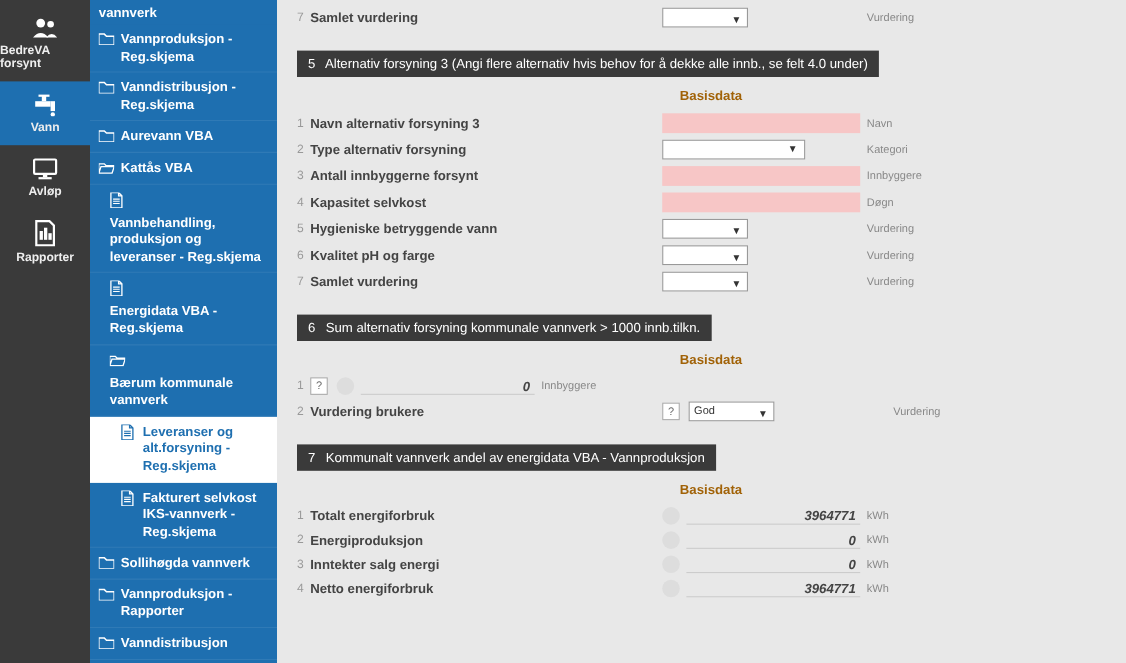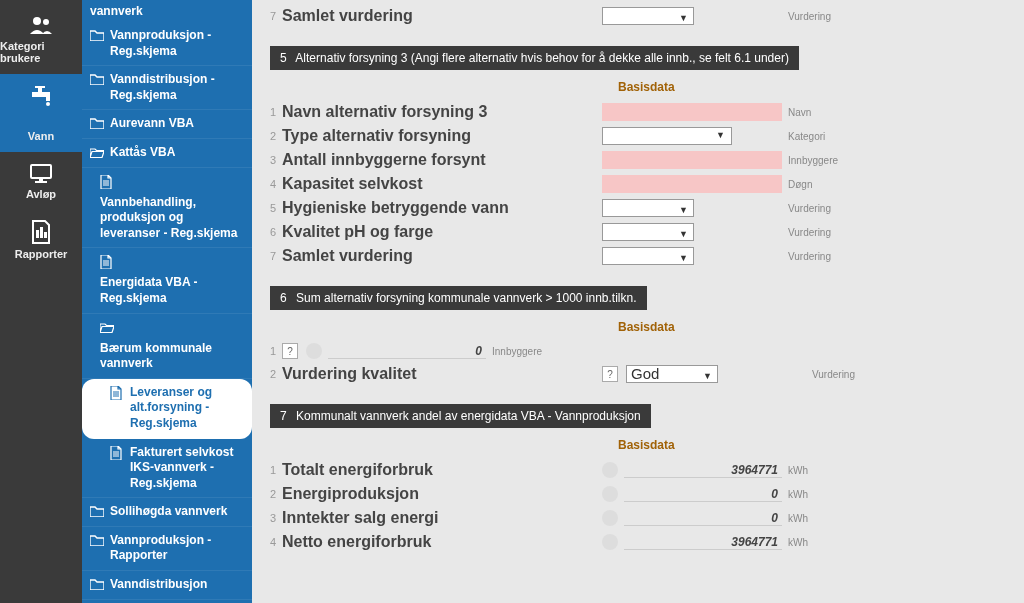--- a/index.html
+++ b/index.html
@@ -1,64 +1,64 @@
 <!DOCTYPE html>
 <html><head>
 <meta charset="utf-8">
 <style>
 * { box-sizing: border-box; margin: 0; padding: 0; }
 body { font-family: Arial, sans-serif; font-size: 12px; background: #e8e8e8; color: #333; width: 1024px; height: 603px; overflow: hidden; }
 .app { display: flex; height: 603px; }
 .iconbar { width: 82px; background: #3a3a3a; display: flex; flex-direction: column; align-items: center; padding-top: 4px; }
 .iconbar-item { width: 100%; display: flex; flex-direction: column; align-items: center; padding: 10px 0; color: #eee; cursor: pointer; font-size: 11px; font-weight: bold; }
 .iconbar-item .ico { font-size: 22px; margin-bottom: 4px; }
-.iconbar-item.active { background: #1e6fb0; gap: 20px; }
+.iconbar-item.active { background: #1e6fb0; }
 .sidebar { width: 170px; background: #1e6fb0; color: #fff; font-weight: bold; font-size: 12px; overflow-y: auto; padding-top: 0; }
 .sb-heading { padding: 4px 8px; background: #1e6fb0; }
 .sb-item { display: flex; align-items: flex-start; gap: 6px; padding: 6px 8px; border-bottom: 1px solid rgba(255,255,255,0.08); cursor: pointer; line-height: 1.3; }
 .sb-item .fico { flex: 0 0 14px; margin-top: 1px; }
 .sb-sub { padding-left: 18px; flex-direction: column; }
 .sb-sub2 { padding-left: 28px; }
-.sb-item.selected { background: #fff; color: #1e6fb0; border-radius: 12px; }
+.sb-item.selected { background: #fff; color: #1e6fb0; }
 .main { flex: 1; background: #e8e8e8; overflow-y: auto; padding: 4px 22px 10px 18px; }
 .section-head { background: #3a3a3a; color: #fff; padding: 5px 10px; margin: 18px 0 10px 0; font-size: 12px; display: inline-block; }
 .section-head .snum { margin-right: 6px; }
 .basisdata { color: #a16207; font-weight: bold; font-size: 12px; margin-left: 348px; margin-bottom: 6px; }
 .grid { }
 .grow { display: flex; align-items: center; padding: 3px 0; }
 .grow .gnum { width: 12px; color: #999; font-size: 11px; }
-.grow .glabel { width: 320px; font-weight: bold; color: #444; font-size: 16px; }
+.grow .glabel { width: 320px; font-weight: bold; color: #444; font-size: 12px; }
 .grow .gfield { width: 180px; display: flex; align-items: center; }
 .grow .gunit { color: #888; font-size: 10px; margin-left: 6px; }
 .pinkbox { background: #f7c6c6; border: none; height: 18px; width: 180px; }
 .selbox { border: 1px solid #999; background: #fff; height: 18px; width: 130px; position: relative; }
 .selbox::after { content: "▼"; position: absolute; right: 6px; top: 2px; font-size: 9px; color: #333; }
 .help { display: inline-flex; width: 16px; height: 16px; border: 1px solid #aaa; align-items: center; justify-content: center; font-size: 10px; color: #666; margin-right: 8px; background: #fff; }
 .valline { display: flex; align-items: center; width: 200px; }
 .valline .ghost { width: 16px; height: 16px; border-radius: 50%; background: #ddd; margin-right: 6px; flex: 0 0 16px; }
 .valline .valtext { flex: 1; text-align: right; font-style: italic; font-weight: bold; color: #444; border-bottom: 1px solid #ccc; padding-right: 4px; }
-.selsmall { border: 1px solid #999; background: #fff; height: 18px; width: 92px; position: relative; font-size: 15px; padding-left: 4px; line-height: 16px; }
+.selsmall { border: 1px solid #999; background: #fff; height: 18px; width: 78px; position: relative; font-size: 10px; padding-left: 4px; line-height: 16px; }
 .selsmall::after { content: "▼"; position: absolute; right: 5px; top: 2px; font-size: 9px; color: #333; }
 svg { display: block; }
 </style>
 </head>
 <body>
 
 <div class="app">
   <div class="iconbar" id="iconbar">
       <div class="iconbar-item">
         <span class="ico">
           <svg width="26" height="22">
             <circle cx="9" cy="7" r="4" fill="#fff"></circle>
             <circle cx="18" cy="8" r="3" fill="#fff"></circle>
             <path d="M2 20 q7-8 14 0 z" fill="#fff"></path>
             <path d="M14 20 q5-6 10 0 z" fill="#fff"></path>
           </svg>
         </span>
-        <span>Kategori brukere</span>
+        <span>BedreVA forsynt</span>
       </div>
       <div class="iconbar-item active">
         <span class="ico">
           <svg width="26" height="22">
             <rect x="4" y="8" width="14" height="5" fill="#fff"></rect>
             <rect x="10" y="3" width="4" height="5" fill="#fff"></rect>
             <rect x="7" y="2" width="10" height="2" fill="#fff"></rect>
             <rect x="18" y="8" width="4" height="9" fill="#fff"></rect>
             <circle cx="20" cy="20" r="2" fill="#fff"></circle>
           </svg>
@@ -215,21 +215,21 @@
           <span class="glabel">Samlet vurdering</span>
           <span class="gfield">
             <span class="selsmall"></span>
           </span>
           <span class="gunit">Vurdering</span>
         </div>
       </div>
 
     <div class="section-head">
       <span class="snum">5</span>
-      <span>Alternativ forsyning 3 (Angi flere alternativ hvis behov for å dekke alle innb., se felt 6.1 under)</span>
+      <span>Alternativ forsyning 3 (Angi flere alternativ hvis behov for å dekke alle innb., se felt 4.0 under)</span>
     </div>
     <div class="basisdata">Basisdata</div>
     <div class="grid" id="sec5rows">
         <div class="grow">
           <span class="gnum">1</span>
           <span class="glabel">Navn alternativ forsyning 3</span>
           <span class="gfield">
             <span class="pinkbox"></span>
           </span>
           <span class="gunit">Navn</span>
@@ -296,21 +296,21 @@
           <span class="gfield">
             <div class="valline">
               <span class="ghost"></span>
               <span class="valtext">0</span>
             </div>
           </span>
           <span class="gunit">Innbyggere</span>
         </div>
         <div class="grow">
           <span class="gnum">2</span>
-          <span class="glabel">Vurdering kvalitet</span>
+          <span class="glabel">Vurdering brukere</span>
           <span class="help">?</span>
           <span class="gfield">
             <span class="selsmall">God</span>
           </span>
           <span class="gunit">Vurdering</span>
         </div>
       </div>
 
     <div class="section-head">
       <span class="snum">7</span>

